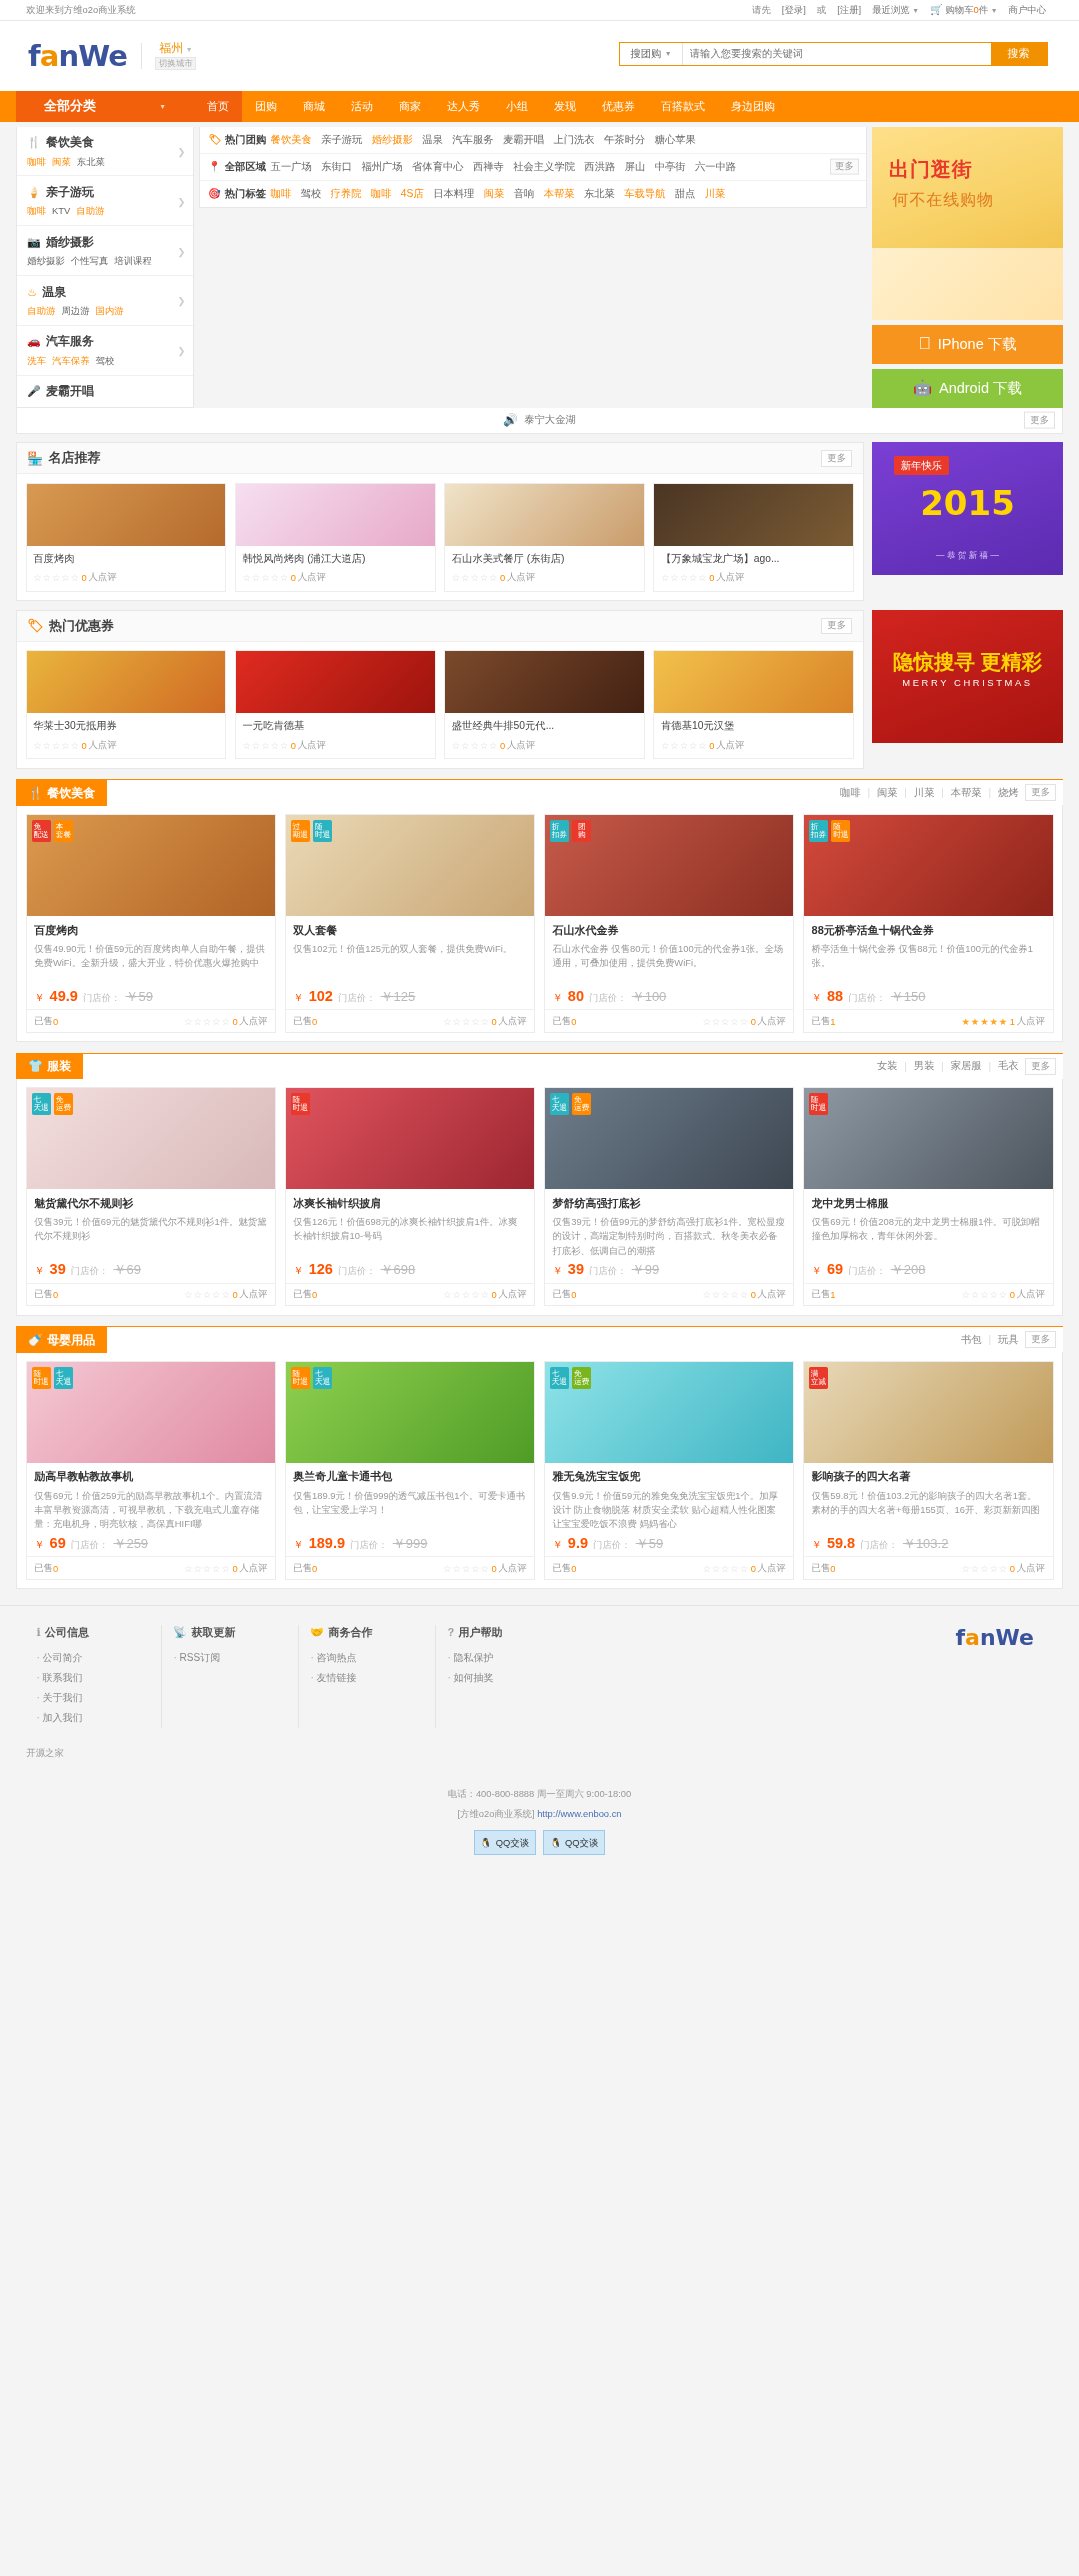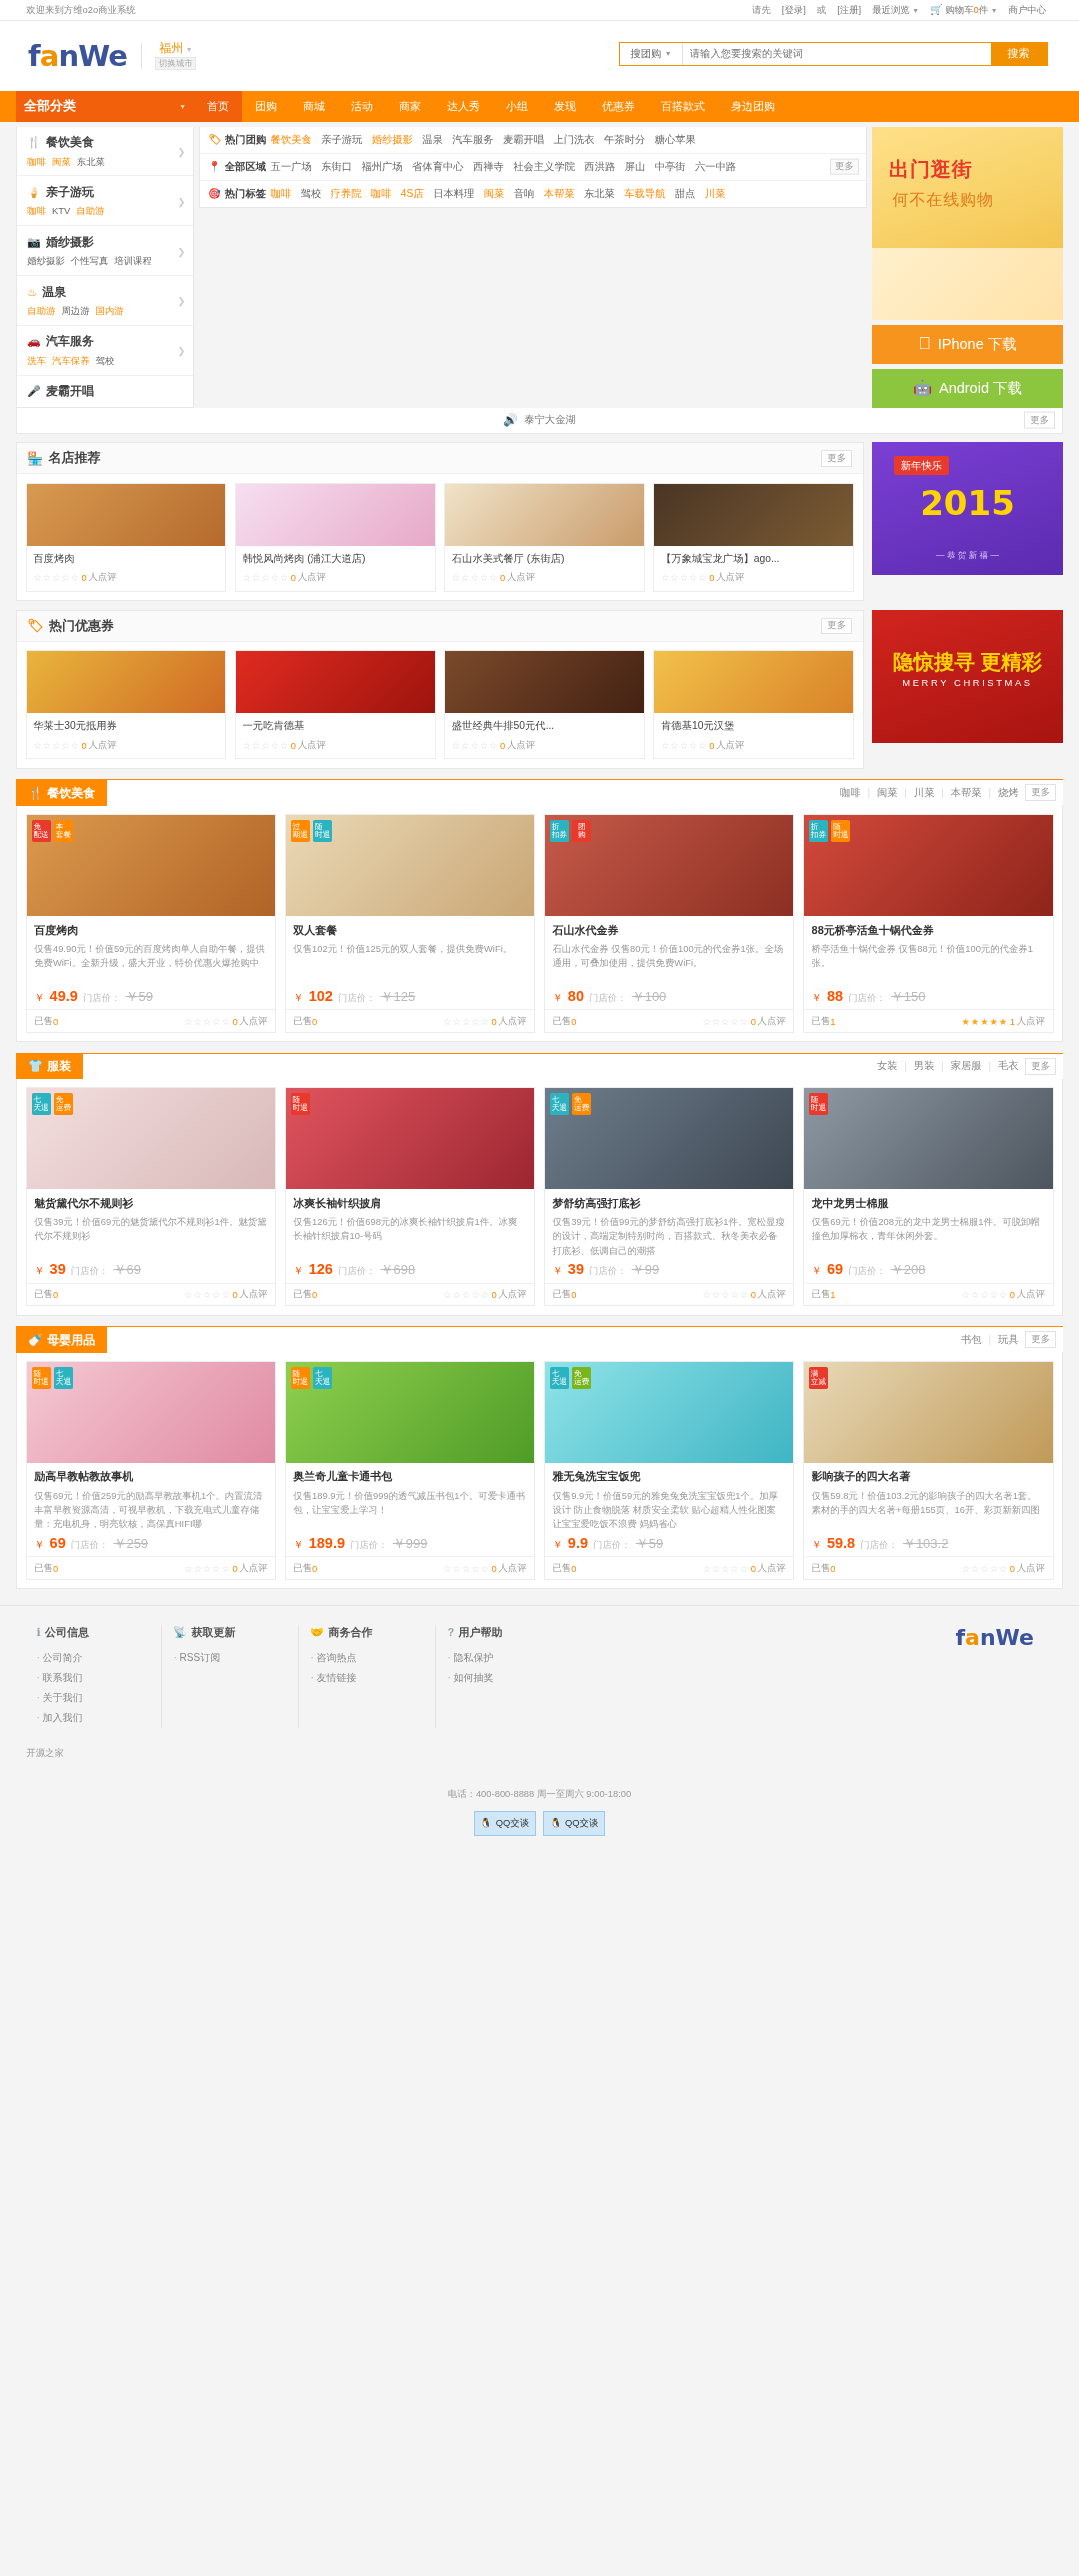--- a/index.html
+++ b/index.html
@@ -40,21 +40,21 @@
   .search-input { flex:1; border:0; outline:0; padding:0 6.8px; font-size:10.3px; color:#bbb;
                   font-family:"Liberation Sans",sans-serif; }
   .search-btn { width:56px; background:#f29100; color:#fff; border:0; font-size:11px; cursor:pointer;
                 font-family:"Liberation Sans",sans-serif; }
   .hotwords { margin-top:3.4px; font-size:9.4px; color:#b6b6b6; display:flex; gap:8.5px; }
 
   
   .nav { background:#ff8a00; height:31px; }
   .nav .wrap { display:flex; height:31px; }
   .nav .allcat { width:178px; background:#f2600c; color:#fff; font-size:13px; font-weight:bold;
-                 display:flex; align-items:center; padding:0 8px; }
+                 display:flex; align-items:center; padding:0 28px; }
   .nav .allcat .caret { margin-left:auto; color:#ffd9b5; }
   .nav ul { display:flex; list-style:none; }
   .nav ul li { }
   .nav ul li a { display:block; padding:0 13px; line-height:31px; color:#fff; font-size:11px; }
   .nav ul li.active a { background:#f2600c; }
 
   
   .topblock { display:flex; padding-top:5.1px; }
   .sidecat { width:178px; background:#fff; border:0.9px solid #e7e7e7; border-top:0; }
   .cat { padding:7.7px 10.3px 6.8px; border-bottom:0.9px solid #f0f0f0; position:relative; cursor:pointer; }
@@ -995,20 +995,24 @@
           <ul>
             <li>隐私保护</li>
             <li>如何抽奖</li>
           </ul>
         </div>
         <div class="flogo"><span>f</span><span class="o">a</span><span>nWe</span></div>
       </div>
     <div class="friend">开源之家</div>
     <div class="fbottom">
       <div>电话：400-800-8888 周一至周六 9:00-18:00</div>
+      <div>
+        <span>[方维o2o商业系统]</span>
+        <a class="url">http://www.enboo.cn</a>
+      </div>
       <div class="qqs" id="qqs">
           <div class="qq">
             <span>🐧</span>
             <span>QQ交谈</span>
           </div>
           <div class="qq">
             <span>🐧</span>
             <span>QQ交谈</span>
           </div>
         </div>

